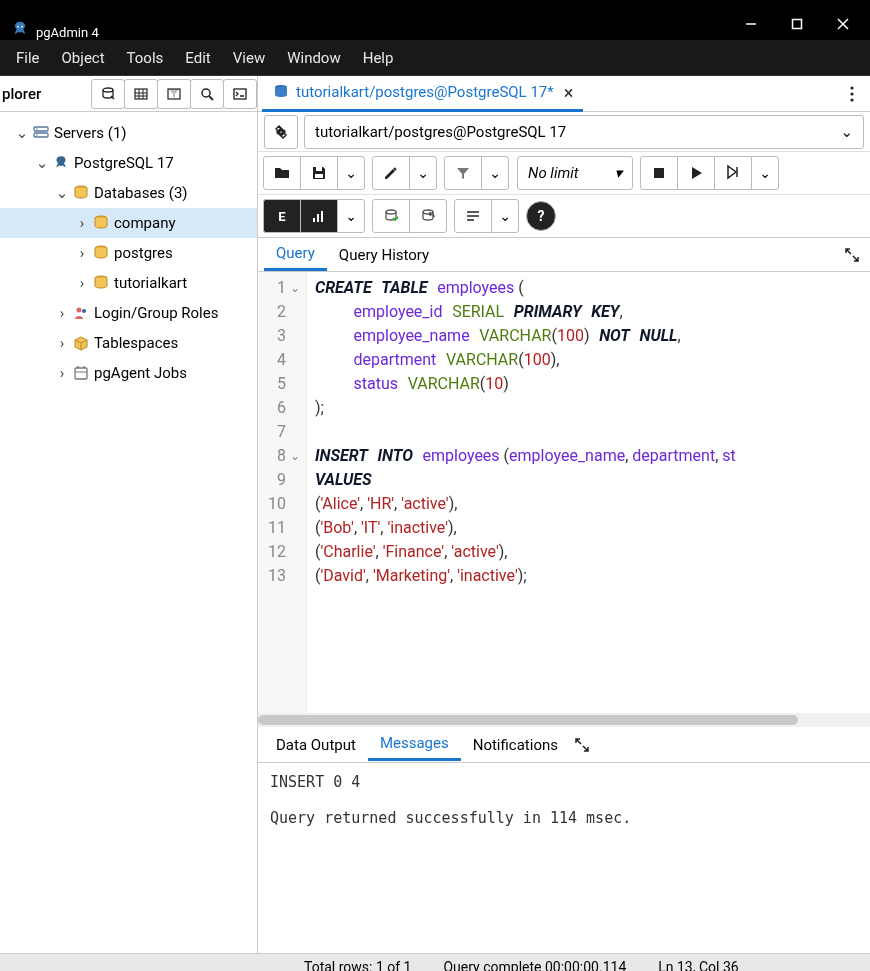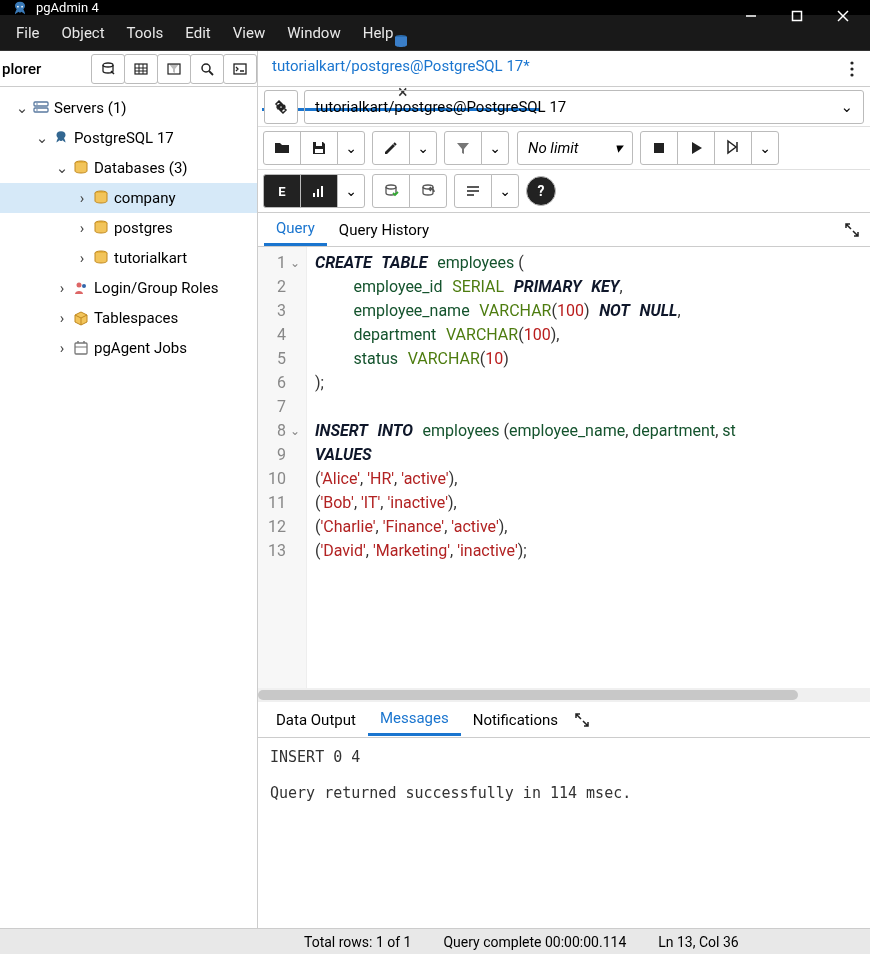--- a/index.html
+++ b/index.html
@@ -1,19 +1,19 @@
 <!DOCTYPE html>
 <html><head>
 <meta charset="utf-8">
 <style>
 * { box-sizing: border-box; margin: 0; padding: 0; font-family: -apple-system, BlinkMacSystemFont, "Segoe UI", Roboto, sans-serif; }
 body { width: 870px; height: 971px; background: #fff; overflow: hidden; font-size: 14px; }
 
 
-.titlebar { background: #000; color: #fff; height: 15px; display: flex; align-items: flex-start; padding: 0 4px; }
+.titlebar { background: #000; color: #fff; height: 40px; display: flex; align-items: flex-end; padding: 0 4px; }
 .titlebar .logo { width: 20px; height: 20px; margin: 0 6px; }
 .titlebar .title { flex: 1; font-size: 13px; }
 .titlebar .winbtn { width: 46px; height: 32px; display: flex; align-items: center; justify-content: center; cursor: pointer; }
 .titlebar .winbtn svg { width: 12px; height: 12px; }
 
 
 .menubar { background: #191919; color: #e8e8e8; height: 36px; display: flex; align-items: center; padding: 0 6px; gap: 2px; border-bottom: 1px solid #333; }
 .menubar .menuitem { padding: 6px 10px; cursor: pointer; font-size: 15px; }
 
 
@@ -34,21 +34,21 @@
 .tree-item .icon { width: 22px; display: inline-flex; justify-content: center; margin-right: 2px; }
 .tree-item .text { padding-right: 8px; }
 .tree-item.selected { background: #d6e9f8; }
 .indent-1 { padding-left: 14px; }
 .indent-2 { padding-left: 34px; }
 .indent-3 { padding-left: 54px; }
 .indent-4 { padding-left: 74px; }
 
 
 .tabrow { height: 36px; display: flex; align-items: center; border-bottom: 1px solid #ccc; padding: 0 4px; }
-.tab { display: flex; align-items: center; gap: 6px; padding: 6px 10px; border-bottom: 3px solid #1a75cf; color: #1a75cf; font-size: 15px; flex-direction: column; }
+.tab { display: flex; align-items: center; gap: 6px; padding: 6px 10px; border-bottom: 3px solid #1a75cf; color: #1a75cf; font-size: 15px; }
 .tab .closex { color: #333; cursor: pointer; font-size: 18px; margin-left: 4px; }
 .tabrow .spacer { flex: 1; }
 .kebab { width: 28px; height: 28px; display: flex; align-items: center; justify-content: center; cursor: pointer; }
 
 
 .connrow { height: 40px; display: flex; align-items: center; padding: 4px 6px; gap: 6px; border-bottom: 1px solid #e0e0e0; }
 .connbtn { width: 34px; height: 34px; border: 1px solid #bbb; border-radius: 3px; display: flex; align-items: center; justify-content: center; background: #fff; cursor: pointer; }
 .connselect { flex: 1; height: 34px; border: 1px solid #bbb; border-radius: 3px; display: flex; align-items: center; padding: 0 10px; font-size: 15px; cursor: pointer; }
 .connselect .dd { margin-left: auto; }
 
@@ -71,21 +71,21 @@
 .editor-tabs .spacer { flex: 1; }
 .expand-icon { cursor: pointer; padding: 4px; }
 
 
 .editor-wrap { display: flex; flex: 1; min-height: 0; overflow: hidden; }
 .gutter { background: #f7f7f7; color: #888; font-family: "Consolas", monospace; font-size: 16px; text-align: right; padding: 4px 6px 4px 10px; line-height: 24px; user-select: none; border-right: 1px solid #eee; }
 .gutter .gline { display: flex; justify-content: flex-end; align-items: center; height: 24px; gap: 4px; }
 .gutter .fold { color: #888; font-size: 12px; width: 10px; }
 .code { font-family: "Consolas", monospace; font-size: 16px; line-height: 24px; padding: 4px 8px; white-space: pre; flex: 1; overflow-x: auto; }
 .kw { color: #0f172a; font-weight: bold; font-style: italic; }
-.id { color: #14532d; }
+.id { color: #6d28d9; }
 .ty { color: #4d7c0f; }
 .num { color: #b91c1c; }
 .str { color: #b22222; }
 .pn { color: #333; }
 
 
 .hscroll { height: 14px; background: #f0f0f0; position: relative; }
 .hscroll .thumb { position: absolute; left: 0; width: 540px; top: 2px; height: 10px; background: #c8c8c8; border-radius: 5px; }
 
 

